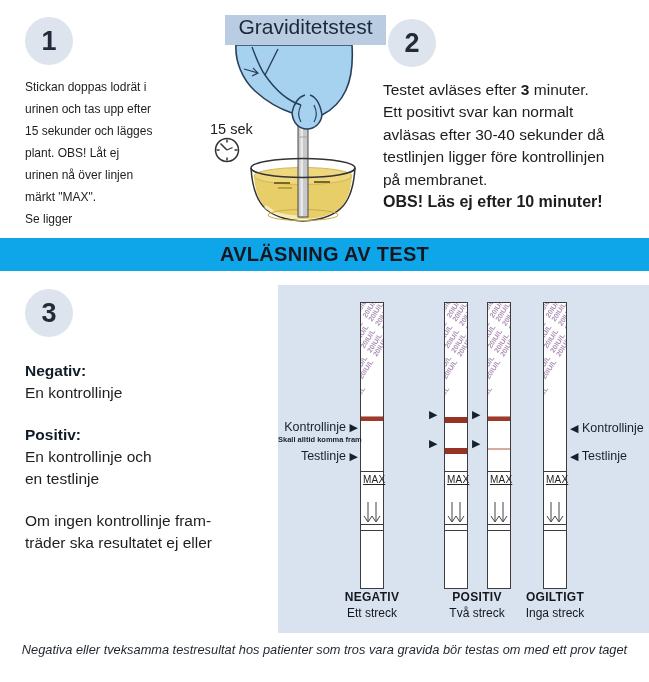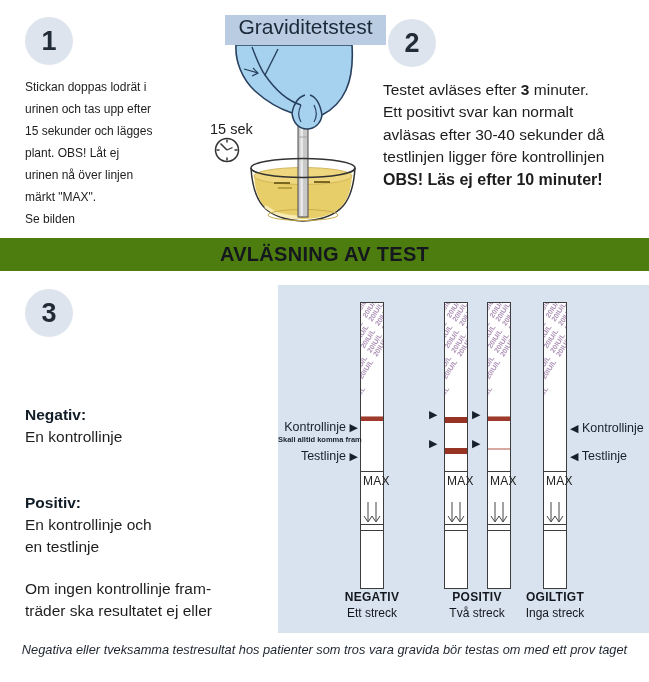--- a/index.html
+++ b/index.html
@@ -18,45 +18,45 @@
     background:#b9cce2; color:#1b2838; font-size:21px; display:flex;
     align-items:flex-start; justify-content:center; z-index:3; }
 
   .step-text { position:absolute; font-size:12px; line-height:22px; color:#1d1d1d; }
   #step1-text { left:25px; top:76px; width:200px; }
   #step2-text { left:383px; top:79px; width:260px; font-size:15.5px; line-height:22.4px; }
   #step2-text b { font-weight:bold; }
   .warning { font-weight:bold; font-size:16px; }
 
   .band { position:absolute; left:0; top:238px; width:649px; height:33px;
-    background:#4d7c0f; display:flex; align-items:center; justify-content:center;
+    background:#0ea5e9; display:flex; align-items:center; justify-content:center;
     font-weight:bold; font-size:20px; color:#14171e; letter-spacing:0.3px; }
 
   #step3-text { position:absolute; left:25px; top:360px; font-size:15.5px; line-height:22px; }
   .res-block { margin-bottom:20px; }
-  .res-heading { font-weight:bold; color:#101c28;margin-top:44px; }
+  .res-heading { font-weight:bold; color:#101c28; }
 
   .panel { position:absolute; left:278px; top:285px; width:371px; height:348px;
     background:#d9e3ef; }
 
   .strip { position:absolute; top:17px; width:24px; height:287px; background:#ffffff;
     border:1px solid #3d3d3d; display:flex; flex-direction:column; }
   .membrane { height:102px; overflow:hidden; position:relative; }
   .membrane-inner { position:absolute; left:-62px; top:-44px; width:160px; height:200px;
     transform:rotate(-57deg); font-size:7px; line-height:7.6px; color:#ab8fb5;
     word-spacing:4px; font-weight:bold; }
   .window { height:66px; position:relative; }
   .line { position:absolute; left:0; right:0; }
   .line-control { top:12px; }
   .line-test { top:43px; }
   .strong { height:4px; background:#9e392b; box-shadow:0 -1px 0 #c8968a; }
   .thick  { height:6px; background:#963323; }
   .faint  { height:2px; background:#d7a9a0; }
   .max-sec { border-top:1px solid #3d3d3d; height:53px; position:relative; }
-  .max-label { font-size:12px; color:#222; padding:2px 0 0 2px; letter-spacing:0.2px; }
+  .max-label { font-size:10px; color:#222; padding:2px 0 0 2px; letter-spacing:0.2px;text-decoration:underline; }
   .arrows-svg { position:absolute; bottom:0; left:0; }
   .sep { height:7px; border-top:1px solid #3d3d3d; border-bottom:1px solid #3d3d3d; }
   .handle { flex:1; }
 
   .lbl { position:absolute; font-size:12.5px; color:#16202c; white-space:nowrap;margin-top:11px; }
   .lbl .tri { font-size:11px; }
   .lbl-left { left:0; width:80px; text-align:right; }
   #lbl-control-left { top:124px; }
   #lbl-control-note { top:139px; left:0; width:80px; text-align:right;
     font-size:7.5px; font-weight:bold; }
@@ -97,21 +97,21 @@
     <span>Graviditetstest</span>
   </div>
 
   <div class="step-text" id="step1-text">
       <div>Stickan doppas lodrät i</div>
       <div>urinen och tas upp efter</div>
       <div>15 sekunder och lägges</div>
       <div>plant. OBS! Låt ej</div>
       <div>urinen nå över linjen</div>
       <div>märkt "MAX".</div>
-      <div>Se bilden</div>
+      <div>Se ligger</div>
     </div>
 
   <svg class="illustration" width="170" height="185" viewBox="0 0 170 185">
 
     <path d="M43,123 C45,155 55,174 95,176 C135,174 145,155 147,123 A52,9.5 0 0,1 43,123 Z" fill="#fdfdf2" stroke="#333" stroke-width="1.5"></path>
 
     <path d="M46,131 C48,158 58,173 95,174 C132,173 142,158 144,131 A49,8.5 0 0,1 46,131 Z" fill="#e8ce69" stroke="none"></path>
     <ellipse cx="95" cy="131" rx="49" ry="8.5" fill="#eed77e" stroke="#c9ab48" stroke-width="0.8"></ellipse>
     <path d="M58,162 C66,169 78,172 90,172" stroke="#f7ecb4" stroke-width="3" fill="none" stroke-linecap="round"></path>
     <line x1="66" y1="138" x2="82" y2="138" stroke="#7a671f" stroke-width="2"></line>
@@ -148,20 +148,21 @@
       <line x1="19" y1="105" x2="24.5" y2="102.5" stroke-width="1.2"></line>
     </g>
   </svg>
 
   <div class="step-text" id="step2-text">
     <div><span>Testet avläses efter </span><b>3</b><span> minuter.</span></div>
     <div>
         <div>Ett positivt svar kan normalt</div>
         <div>avläsas efter 30-40 sekunder då</div>
         <div>testlinjen ligger före kontrollinjen</div>
+        <div>på membranet.</div>
       </div>
     <div class="warning">OBS! Läs ej efter 10 minuter!</div>
   </div>
 
   <div class="band">
     <span>AVLÄSNING AV TEST</span>
   </div>
 
   <div id="step3-text">
     <div class="res-block">

